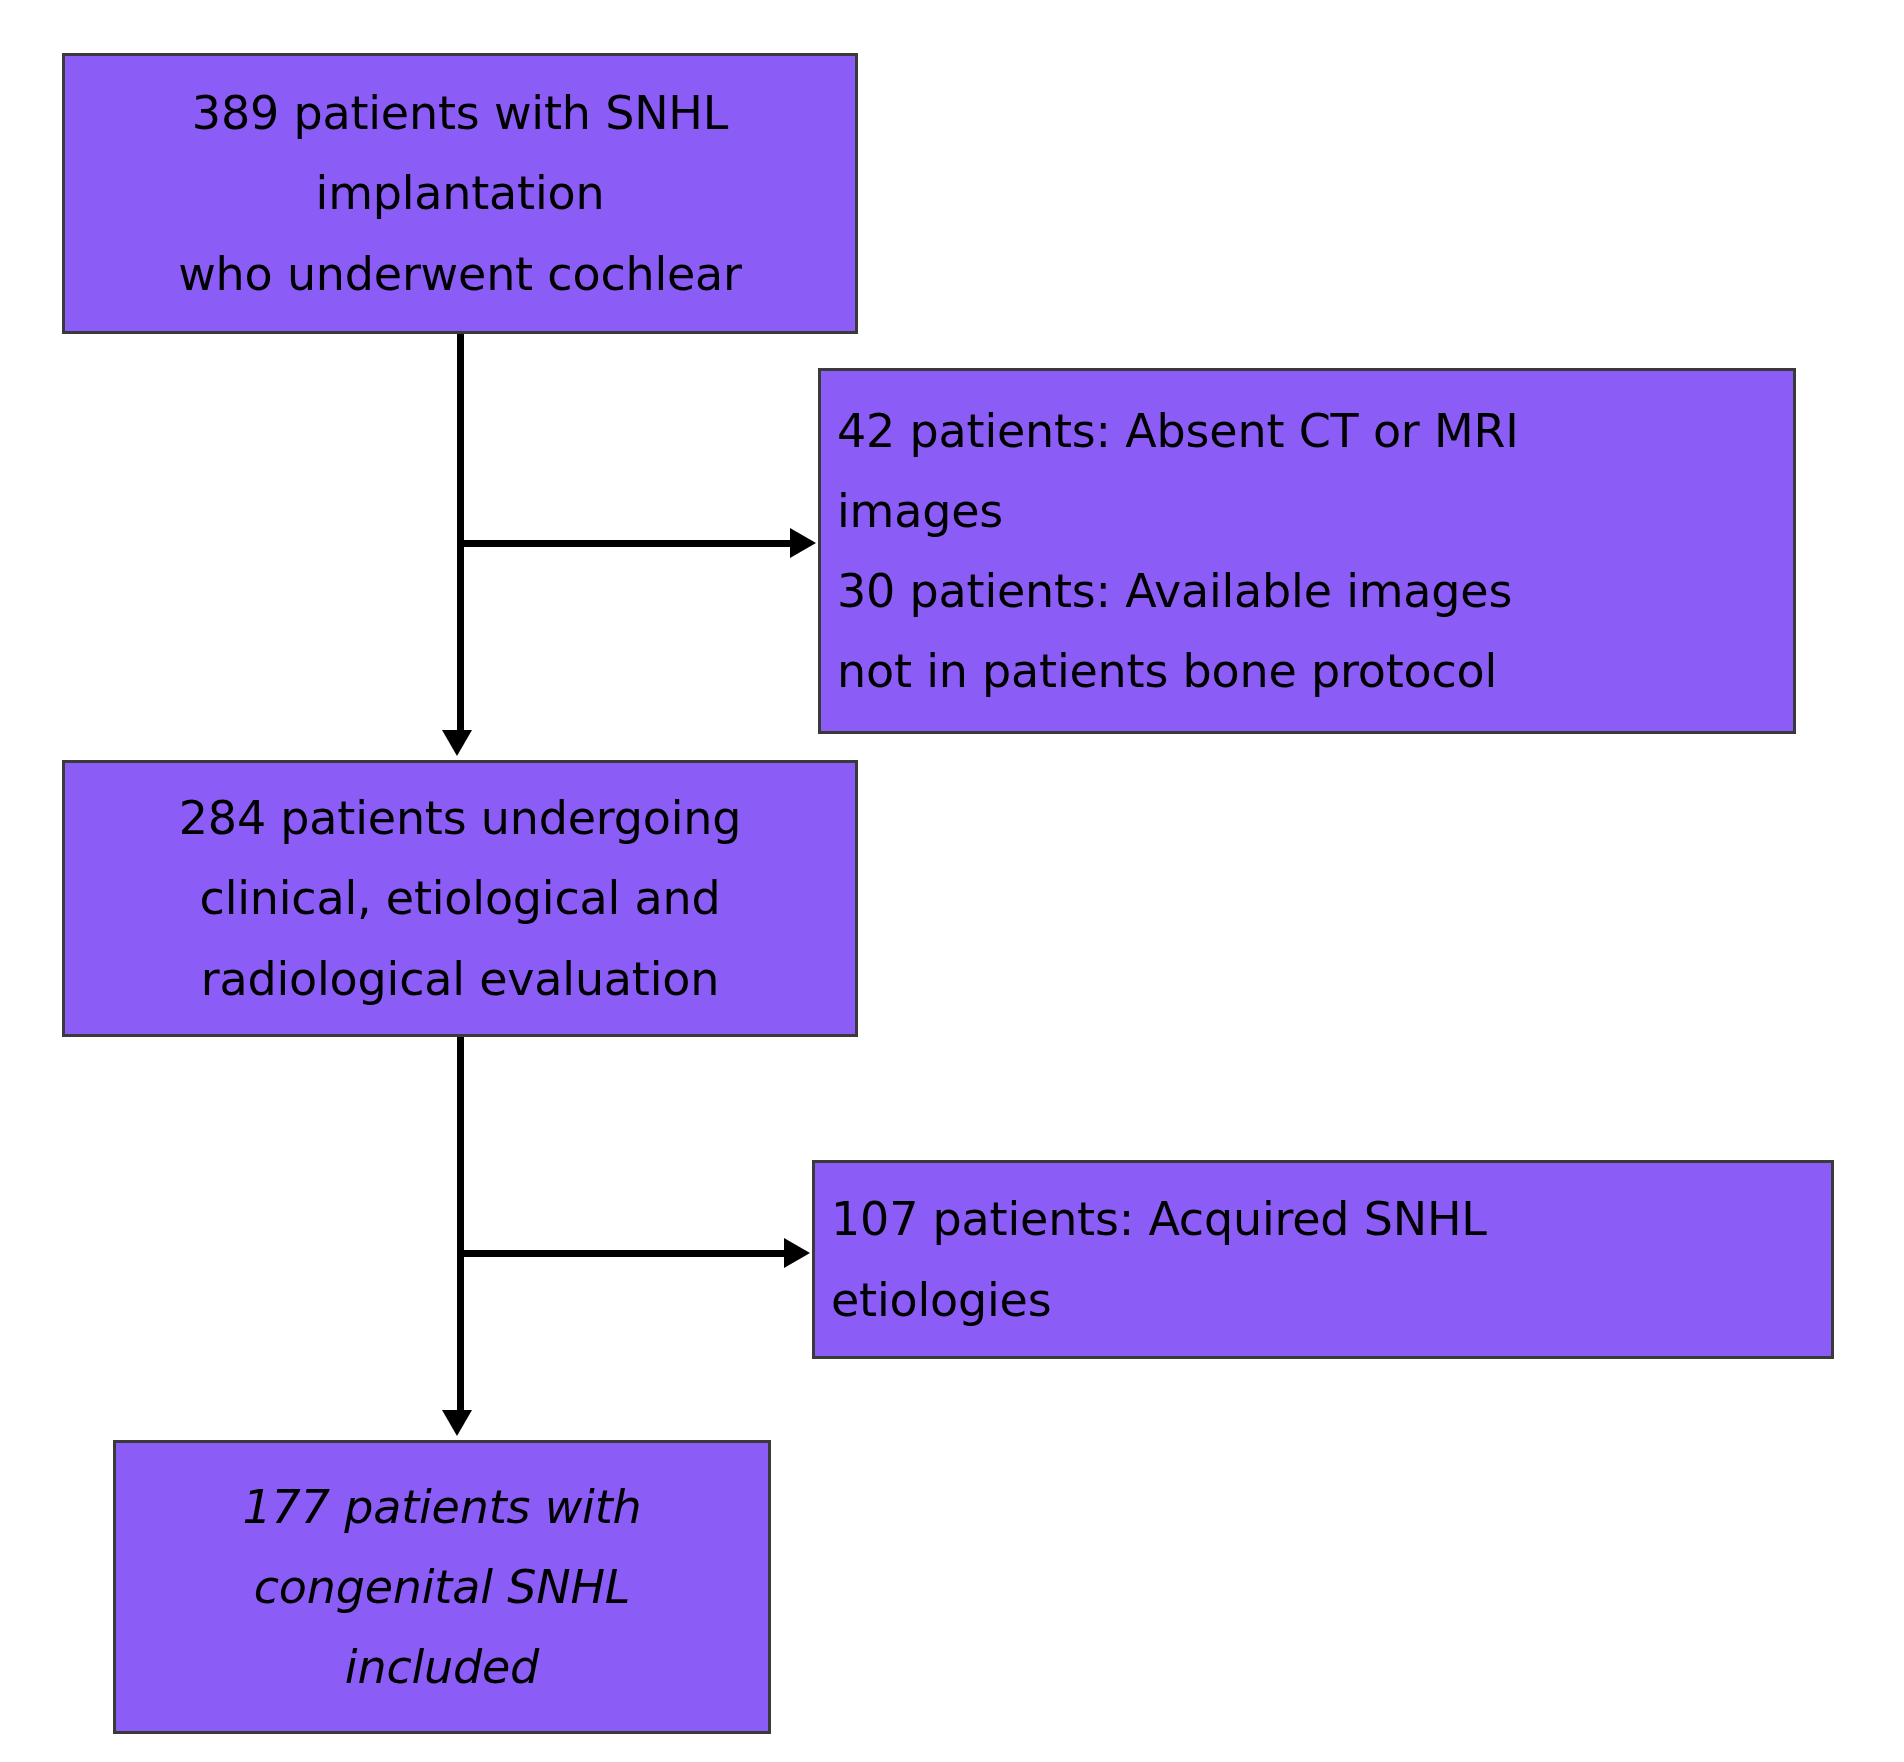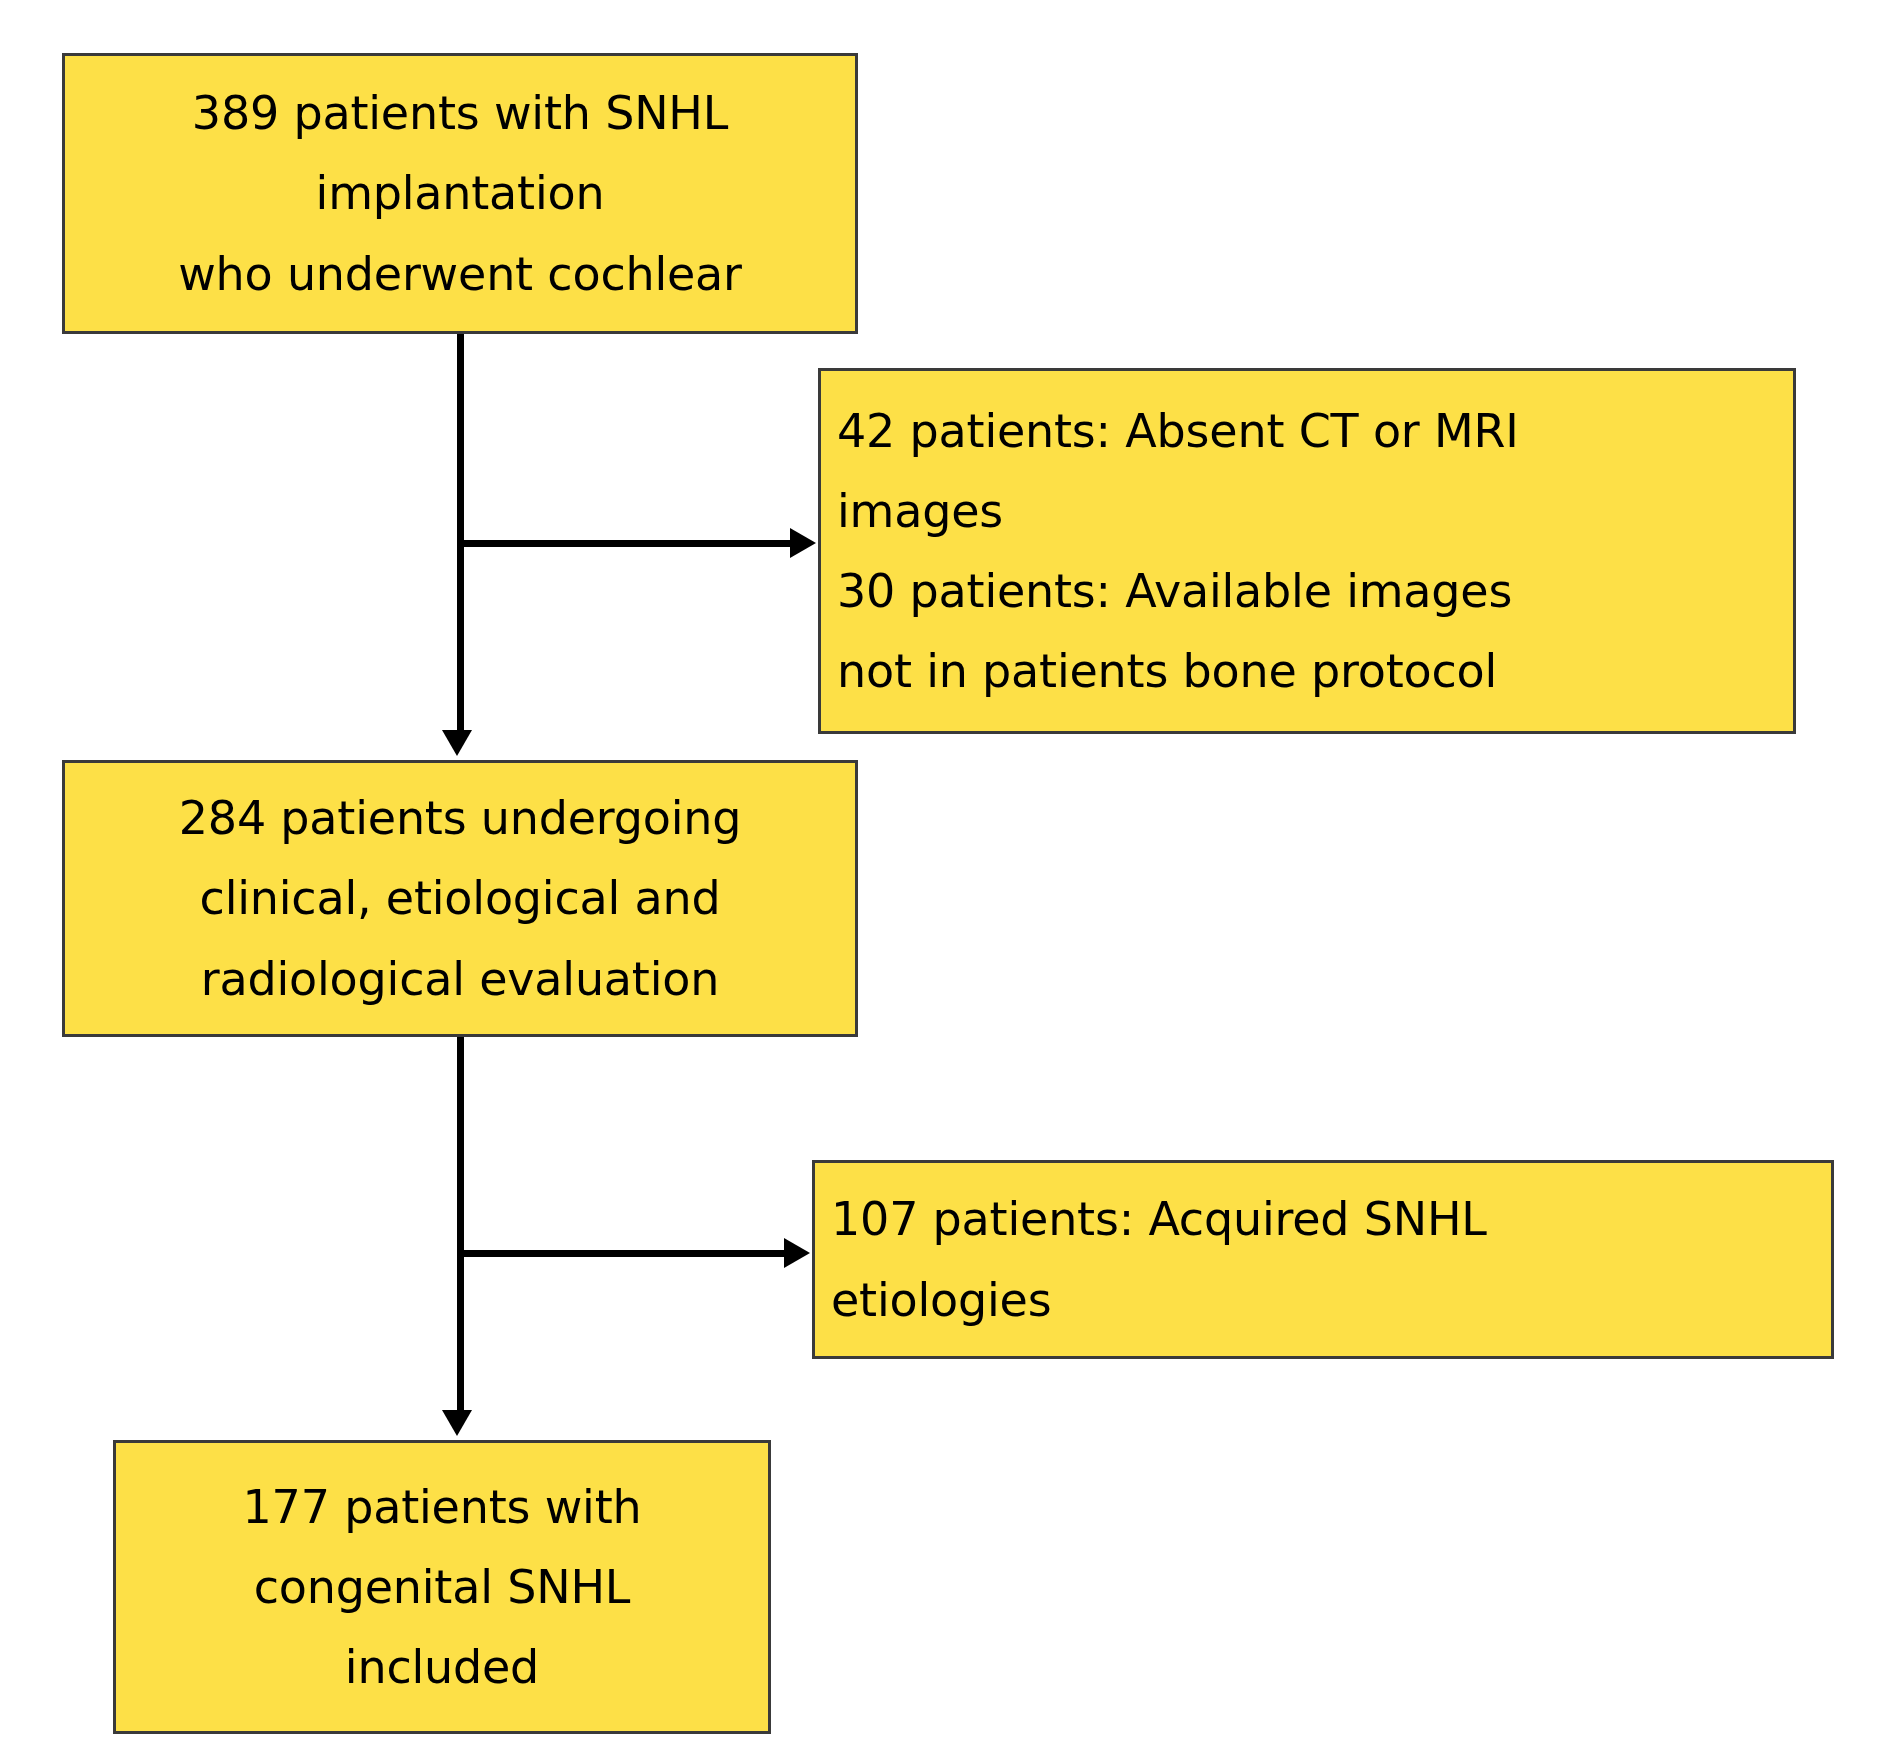--- a/index.html
+++ b/index.html
@@ -16,21 +16,21 @@
     width: 1904px;
     height: 1762px;
     background: #ffffff;
     overflow: hidden;
   }
 
   
   .node {
     position: absolute;
     box-sizing: border-box;
-    background: #fde047;
+    background: #8b5cf6;
     border: 3px solid #3a3a3a;
     display: flex;
     flex-direction: column;
     justify-content: center;
     color: #000000;
     font-size: 46px;
     line-height: 1.74;
     letter-spacing: -0.2px;
   }
   .node .line {
@@ -38,21 +38,21 @@
     display: block;
   }
   .node.center { text-align: center; align-items: center; }
   .node.left   { text-align: left;  align-items: flex-start; padding-left: 16px; }
 
   
   #node-enrolled      { left: 62px;  top: 53px;   width: 796px;  height: 281px; }
   #node-excluded-img  { left: 818px; top: 368px;  width: 978px;  height: 366px; }
   #node-evaluated     { left: 62px;  top: 760px;  width: 796px;  height: 277px; }
   #node-excluded-etio { left: 812px; top: 1160px; width: 1022px; height: 199px; }
-  #node-included      { left: 113px; top: 1440px; width: 658px;  height: 294px; }
+  #node-included      { left: 113px; top: 1440px; width: 658px;  height: 294px; font-style: italic; }
 
   
   .vline {
     position: absolute;
     width: 7px;
     background: #000000;
   }
   .hline {
     position: absolute;
     height: 7px;

